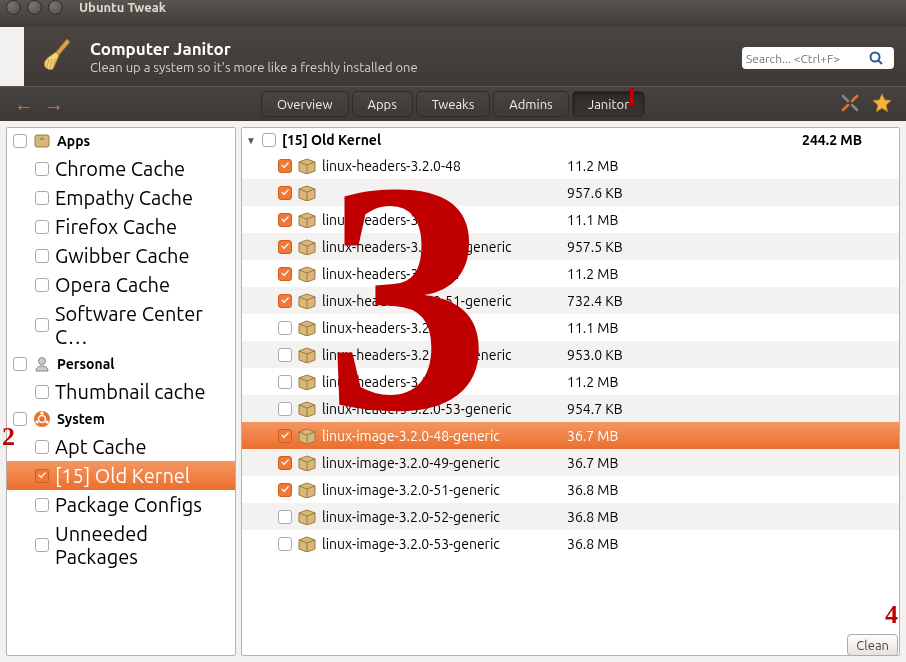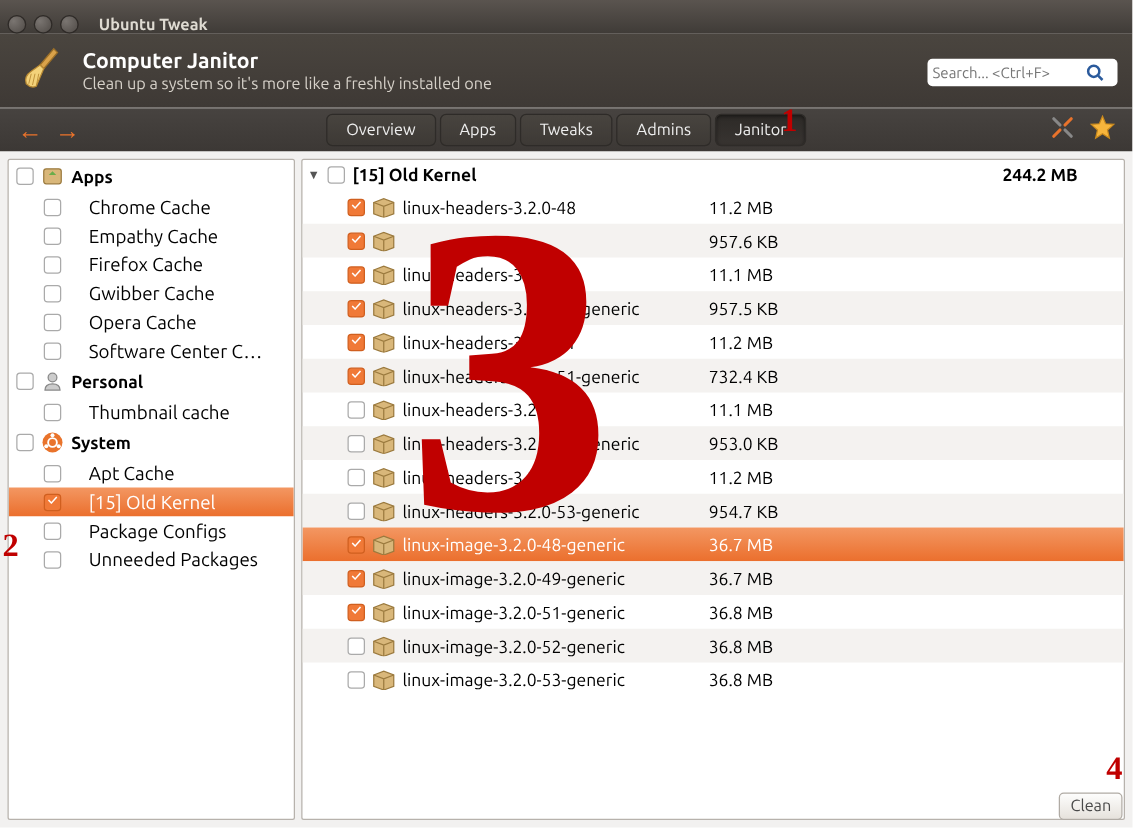--- a/index.html
+++ b/index.html
@@ -1,25 +1,25 @@
 <!DOCTYPE html>
 <html><head>
 <meta charset="utf-8">
 <style>
 * { box-sizing: border-box; margin: 0; padding: 0; font-family: "Ubuntu", "Segoe UI", sans-serif; }
 body { width: 906px; height: 662px; background: #f2f1f0; overflow: hidden; position: relative; }
 
-.titlebar { height: 27px; background: linear-gradient(#5a544f, #3f3b37); display: flex; align-items: flex-end; padding: 0 6px; gap: 6px; }
+.titlebar { height: 27px; background: linear-gradient(#5a544f, #3f3b37); display: flex; align-items: flex-start; padding: 0 6px; gap: 6px; }
 .win-btn { width: 15px; height: 15px; border-radius: 50%; display: inline-block; }
 .win-close { background: radial-gradient(circle at 30% 30%, #7a7571, #4f4a46); border:1px solid #2e2a27;}
 .win-min { background: radial-gradient(circle at 30% 30%, #7a7571, #4f4a46); border:1px solid #2e2a27;}
 .win-max { background: radial-gradient(circle at 30% 30%, #7a7571, #4f4a46); border:1px solid #2e2a27;}
 .titlebar span.title { color: #dfdbd2; font-size: 13px; font-weight: bold; margin-left: 10px; }
 
-.header { background: linear-gradient(#4a453f, #3e3935); height: 59px; display: flex; align-items: center; padding: 6px 14px; position: relative; }
+.header { background: linear-gradient(#4a453f, #3e3935); height: 59px; display: flex; align-items: center; padding: 6px 14px; position: relative; margin-left: 24px; }
 .broom { width: 42px; height: 42px; display: flex; align-items: center; justify-content: center; }
 .broom svg { width: 40px; height: 40px; }
 .head-text { margin-left: 10px; }
 .head-text h1 { color: #fff; font-size: 17px; font-weight: bold; }
 .head-text p { color: #d5d0c8; font-size: 13px; margin-top: 2px; }
 .search { position: absolute; right: 12px; top: 20px; background: #fff; border-radius: 4px; width: 152px; height: 22px; display: flex; align-items: center; padding: 0 4px; }
 .search input { border: none; outline: none; font-size: 12px; color: #4c1d95; width: 122px; background: transparent; }
 .search .mag { width: 16px; height: 16px; }
 
 .navbar { background: linear-gradient(#474340, #3c3835); height: 35px; border-top: 1px solid #585450; display: flex; align-items: center; padding: 0 14px; position: relative; }
@@ -30,21 +30,21 @@
 .nav-right { position: absolute; right: 14px; display: flex; gap: 12px; align-items: center; }
 .tool-icon svg, .star-icon svg { width: 20px; height: 20px; }
 
 .content { display: flex; height: 541px; padding: 6px; gap: 5px; }
 .pane { background: #fff; border: 1px solid #b7b2ac; border-radius: 2px; overflow-y: auto; }
 .left { width: 230px; }
 .right { flex: 1; position: relative; }
 
 .cat { padding: 4px 6px; display: flex; align-items: center; font-size: 14px; font-weight: bold; gap: 6px; }
 .cat img, .cat svg { width: 18px; height: 18px; }
-.item { padding: 3px 6px 3px 28px; display: flex; align-items: center; font-size: 15px; gap: 22px; }
+.item { padding: 3px 6px 3px 28px; display: flex; align-items: center; font-size: 20px; gap: 6px; }
 .item.selected { background: linear-gradient(#f39762,#eb6f2d); color: #fff; }
 .chk { width: 14px; height: 14px; border: 1px solid #aaa; border-radius: 3px; display: inline-flex; align-items:center; justify-content:center; background:#fff; flex-shrink:0;}
 .chk.on { background: #f07937; border-color: #d05f1f; }
 .chk.on::after { content: "✓"; color: #fff; font-size: 11px; font-weight:bold; line-height:1;}
 
 .grp-head { padding: 4px 4px; display: flex; align-items: center; font-size: 14px; font-weight: bold; gap: 6px; }
 .grp-head .count { font-weight: bold; }
 .grp-head .size { position:absolute; left: 560px; font-weight: bold;}
 .tri { font-size: 10px; color:#555; }
 

